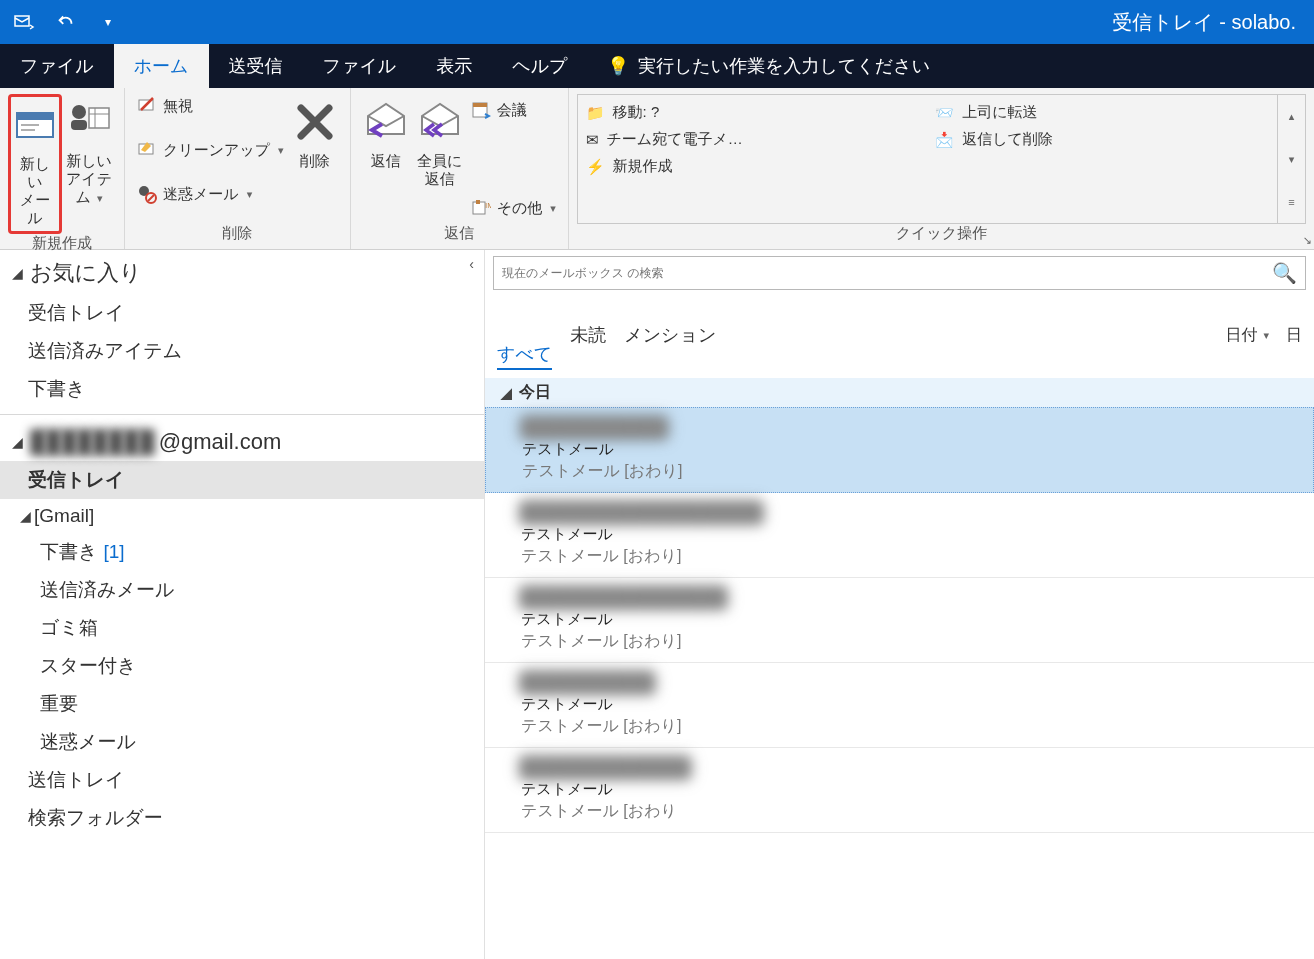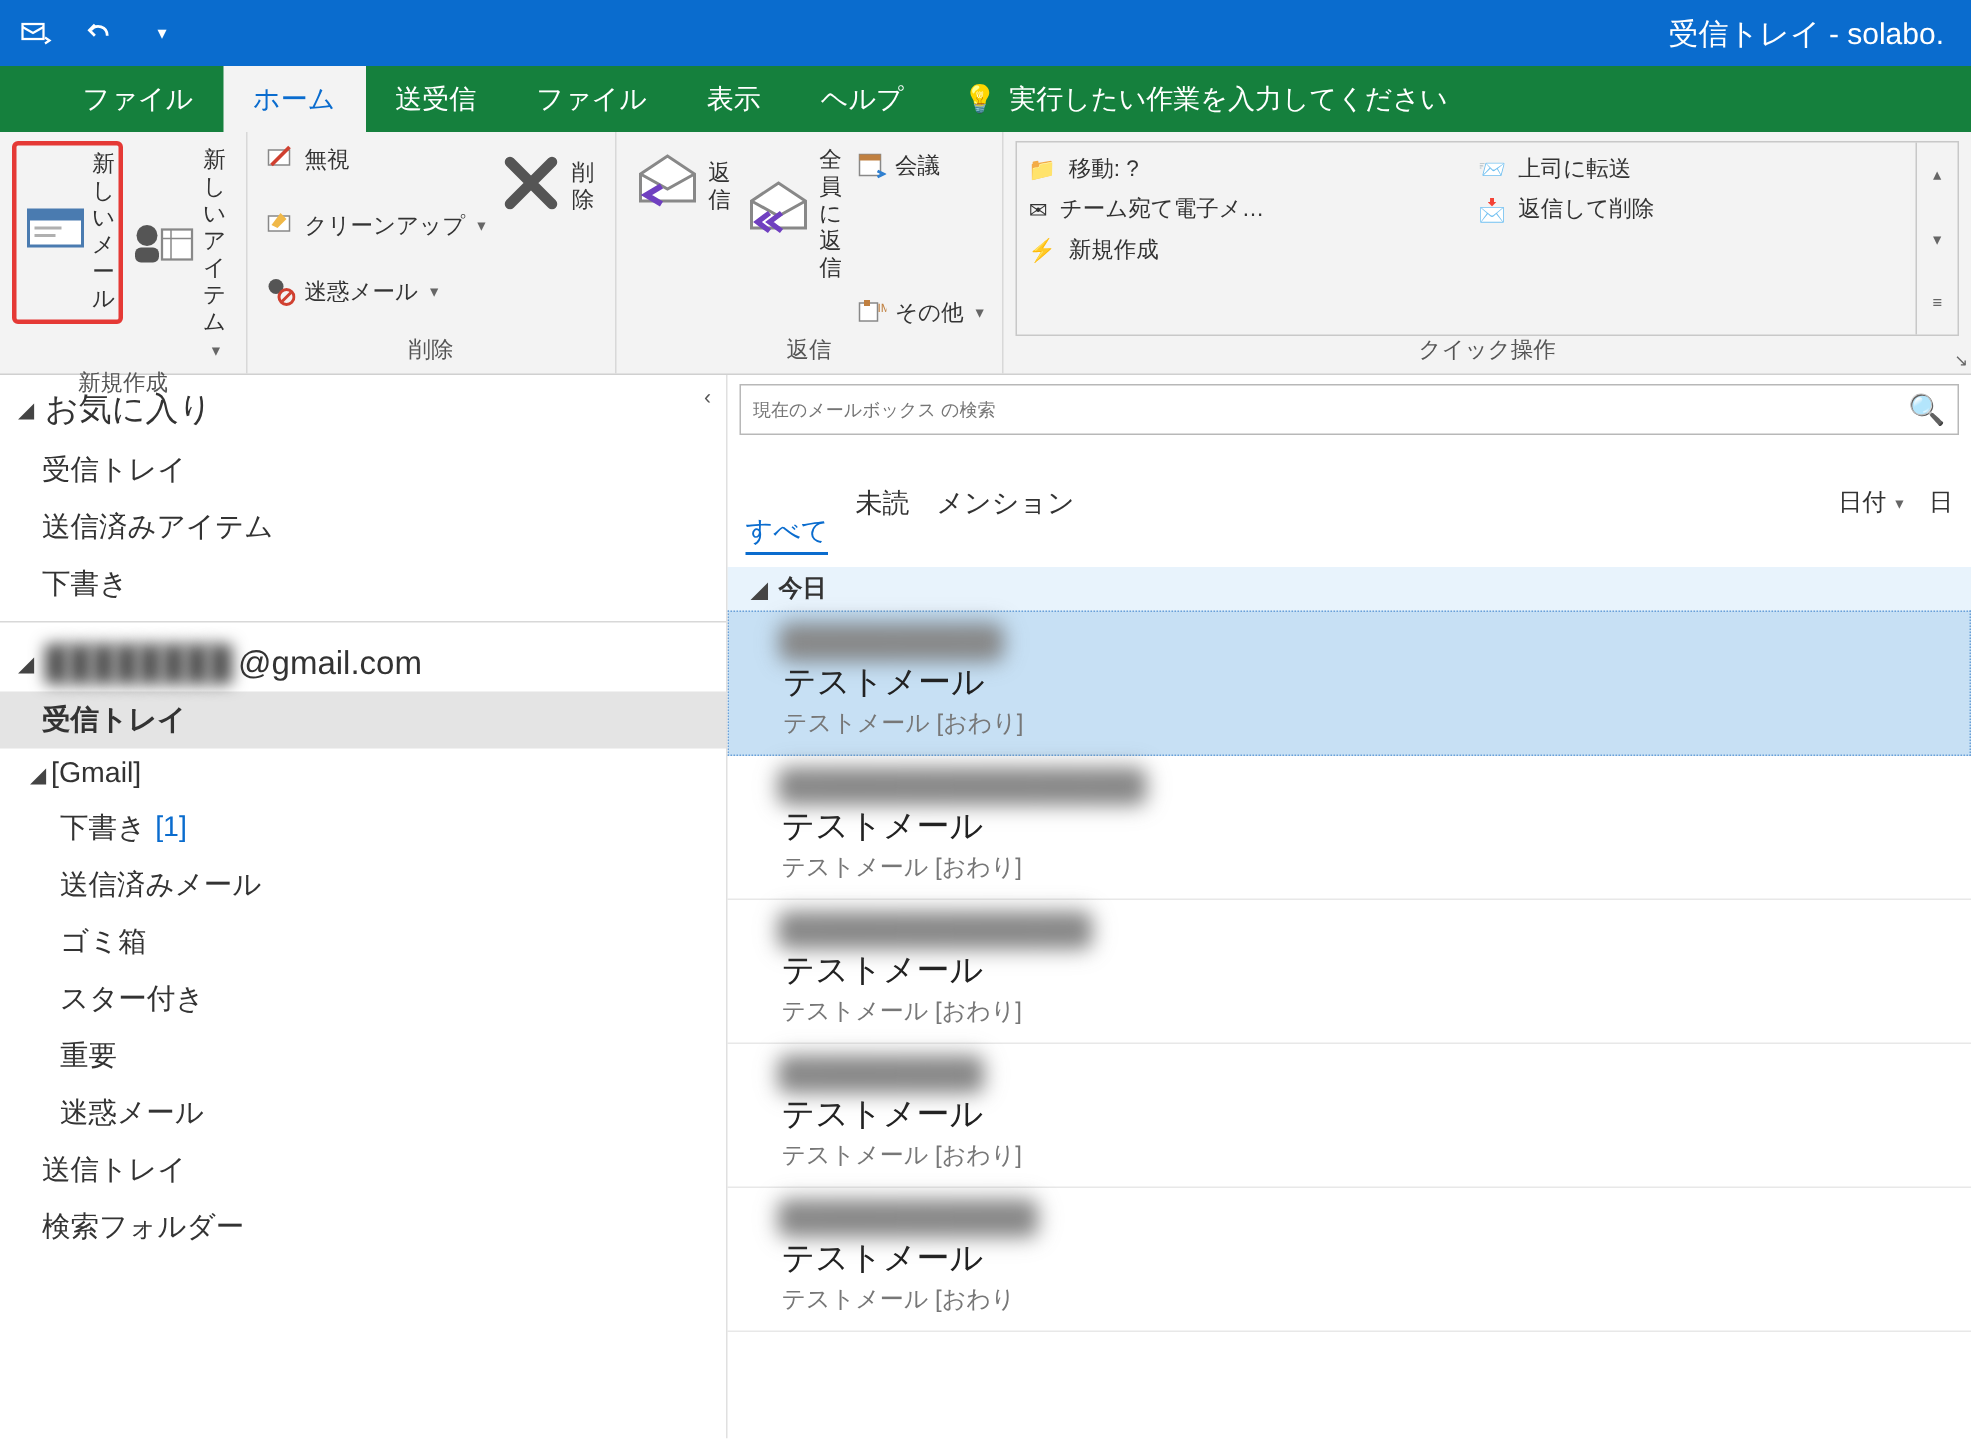--- a/index.html
+++ b/index.html
@@ -5,32 +5,32 @@
 * { box-sizing: border-box; margin: 0; padding: 0; }
 body { font-family: "Segoe UI", "Yu Gothic UI", Meiryo, sans-serif; font-size: 14px; background: #fff; color: #333; width: 1314px; height: 959px; overflow: hidden; }
 
 
 .title-bar { background: #0a6cce; height: 44px; display: flex; align-items: center; color: #fff; padding: 0 12px; }
 .title-bar .qat { display: flex; gap: 18px; align-items: center; }
 .title-bar .qat-icon { width: 24px; height: 24px; display: inline-flex; align-items: center; justify-content: center; font-size: 18px; }
 .title-bar .window-title { margin-left: auto; font-size: 20px; padding-right: 6px; }
 
 
-.menu-tabs { background: #15803d; height: 44px; display: flex; align-items: center; color: #fff; font-size: 18px; padding-left: 35px; }
+.menu-tabs { background: #0f172a; height: 44px; display: flex; align-items: center; color: #fff; font-size: 18px; }
 .menu-tab { padding: 10px 20px; cursor: pointer; }
 .menu-tab.active { background: #f3f3f3; color: #0a6cce; }
 .tellme { display: flex; align-items: center; gap: 8px; padding-left: 20px; }
 .tellme .bulb { font-size: 18px; }
 
 
 .ribbon { background: #f3f3f3; border-bottom: 1px solid #d0d0d0; display: flex; height: 162px; }
 .ribbon-group { border-right: 1px solid #d8d8d8; display: flex; flex-direction: column; padding: 6px 8px 2px 8px; position: relative; }
 .ribbon-group-body { flex: 1; display: flex; align-items: flex-start; }
 .ribbon-group-label { text-align: center; font-size: 15px; color: #555; padding-bottom: 4px; }
-.big-btn { display: flex; align-items: center; justify-content: flex-start; width: 74px; padding: 4px 2px; cursor: pointer; }
+.big-btn { display: flex; flex-direction: column; align-items: center; justify-content: flex-start; width: 54px; padding: 4px 2px; cursor: pointer; }
 .big-btn .icon { width: 48px; height: 48px; margin-bottom: 6px; }
 .big-btn .lbl { text-align: center; font-size: 15px; line-height: 1.2; }
 .highlight-red { border: 3px solid #e53935; border-radius: 4px; }
 .small-stack { display: flex; flex-direction: column; gap: 24px; padding: 2px 4px; text-align: right; }
 .small-btn { display: flex; align-items: center; gap: 6px; font-size: 15px; cursor: pointer; white-space: nowrap; }
 .small-btn .sicon { width: 20px; height: 20px; display: inline-flex; align-items: center; justify-content: center; }
 .dd { font-size: 11px; color: #666; margin-left: 2px; }
 
 
 .quicksteps { flex: 1; padding: 6px 8px 2px 8px; display: flex; flex-direction: column; position: relative; }
@@ -62,21 +62,21 @@
 
 .filter-row { display: flex; align-items: center; padding: 4px 12px 8px 12px; font-size: 18px; gap: 18px; }
 .filter-tab.active { color: #0a6cce; border-bottom: 2px solid #0a6cce; padding-bottom: 2px; margin-top: 42px; }
 .filter-sort { margin-left: auto; display: flex; align-items: center; gap: 4px; font-size: 16px; color: #333; }
 
 .group-header { background: #e8f3fc; padding: 4px 16px; font-size: 16px; font-weight: bold; display: flex; align-items: center; gap: 4px; }
 .msg-row { border-bottom: 1px solid #e8e8e8; padding: 10px 16px 10px 36px; cursor: pointer; }
 .msg-row.selected { background: #c7e0f4; border: 1px dotted #6aa0d8; }
 .msg-from { font-size: 17px; color: #666; }
 .msg-from.blur { filter: blur(6px); color: #888; }
-.msg-subject { font-size: 22px; color: #222; margin-top: 2px; }
+.msg-subject { font-size: 15px; color: #222; margin-top: 2px; }
 .msg-preview { font-size: 16px; color: #777; margin-top: 2px; }
 
 svg { display: block; }
 </style>
 </head>
 <body>
 
 <div class="title-bar">
   <div class="qat">
     <span class="qat-icon">

